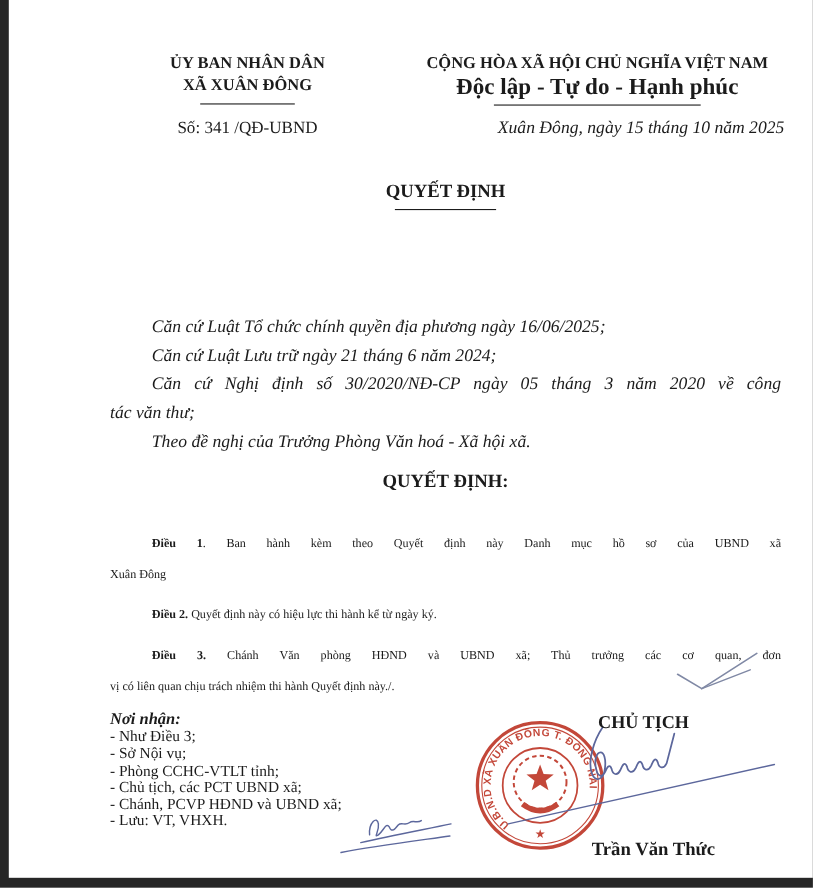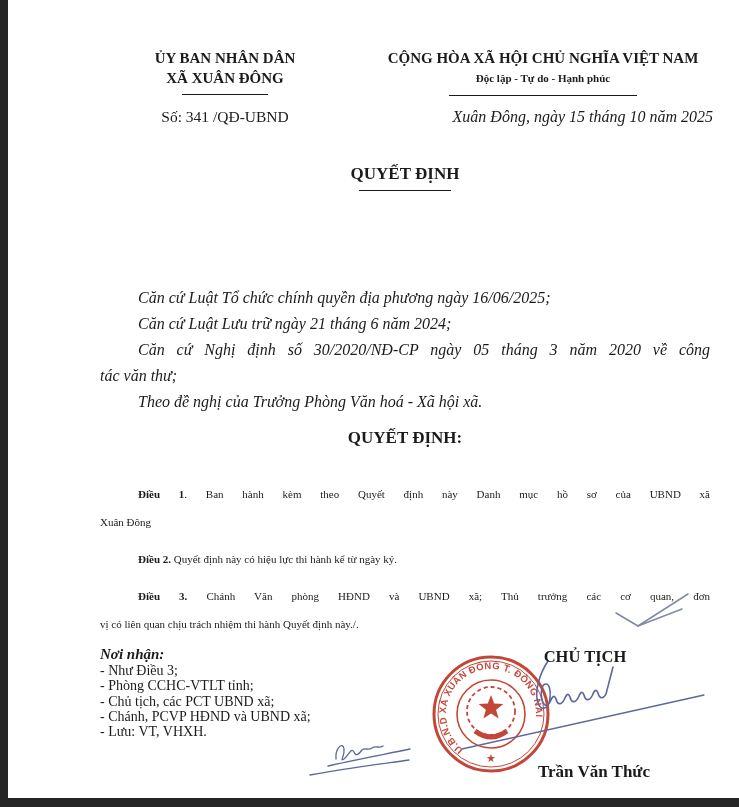--- a/index.html
+++ b/index.html
@@ -15,21 +15,21 @@
     width:731px; height:798px;
     background:#ffffff;
   }
   .abs { position:absolute; }
 
   
   .hdr-row { left:92px; top:48px; width:610px; height:62px; }
   .hdr-left  { position:absolute; left:0;   top:0; width:250px; text-align:center; }
   .hdr-right { position:absolute; left:273px; top:0; width:340px; text-align:center; }
   .hdr-line { font-weight:bold; font-size:15px; line-height:20px; }
-  .hdr-line-big { font-weight:bold; font-size:11px; line-height:21px; }
+  .hdr-line-big { font-weight:bold; font-size:21px; line-height:21px; }
   .rule { height:0; border-top:1.6px solid #1b1b1b; margin:6px auto 0; }
   .rule-left  { width:86px; }
   .rule-right { width:188px; }
 
   .num-row { left:92px; top:108px; width:610px; height:24px; }
   .doc-num  { position:absolute; left:0; top:0; width:250px; text-align:center; font-size:15.5px; }
   .doc-date { position:absolute; left:273px; top:0; width:340px; text-align:right; font-style:italic; font-size:16px; }
 
   
   .title-block { left:92px; top:163px; width:610px; text-align:center; }
@@ -122,20 +122,21 @@
 
   <svg class="abs check-svg" width="88" height="48" viewBox="0 0 88 48">
     <path d="M8 30 L30 43 L80 11" fill="none" stroke="#8089a5" stroke-width="1.5" stroke-linecap="round" stroke-linejoin="round"></path>
     <path d="M30 43 L74 26" fill="none" stroke="#8089a5" stroke-width="1.4" stroke-linecap="round"></path>
   </svg>
 
   <div class="abs footer">
     <div>
       <div class="recipients-label">Nơi nhận:</div>
       <div class="recipient">- Như Điều 3;</div>
+      <div class="recipient">- Sở Nội vụ;</div>
       <div class="recipient">- Phòng CCHC-VTLT tỉnh;</div>
       <div class="recipient">- Chủ tịch, các PCT UBND xã;</div>
       <div class="recipient">- Chánh, PCVP HĐND và UBND xã;</div>
       <div class="recipient">- Lưu: VT, VHXH.</div>
     </div>
 
     <div class="sign-block">
 
       <svg class="seal-svg" width="122" height="122" viewBox="0 0 122 122">
         <g stroke="#bf3a2b" fill="none" opacity="0.93">

